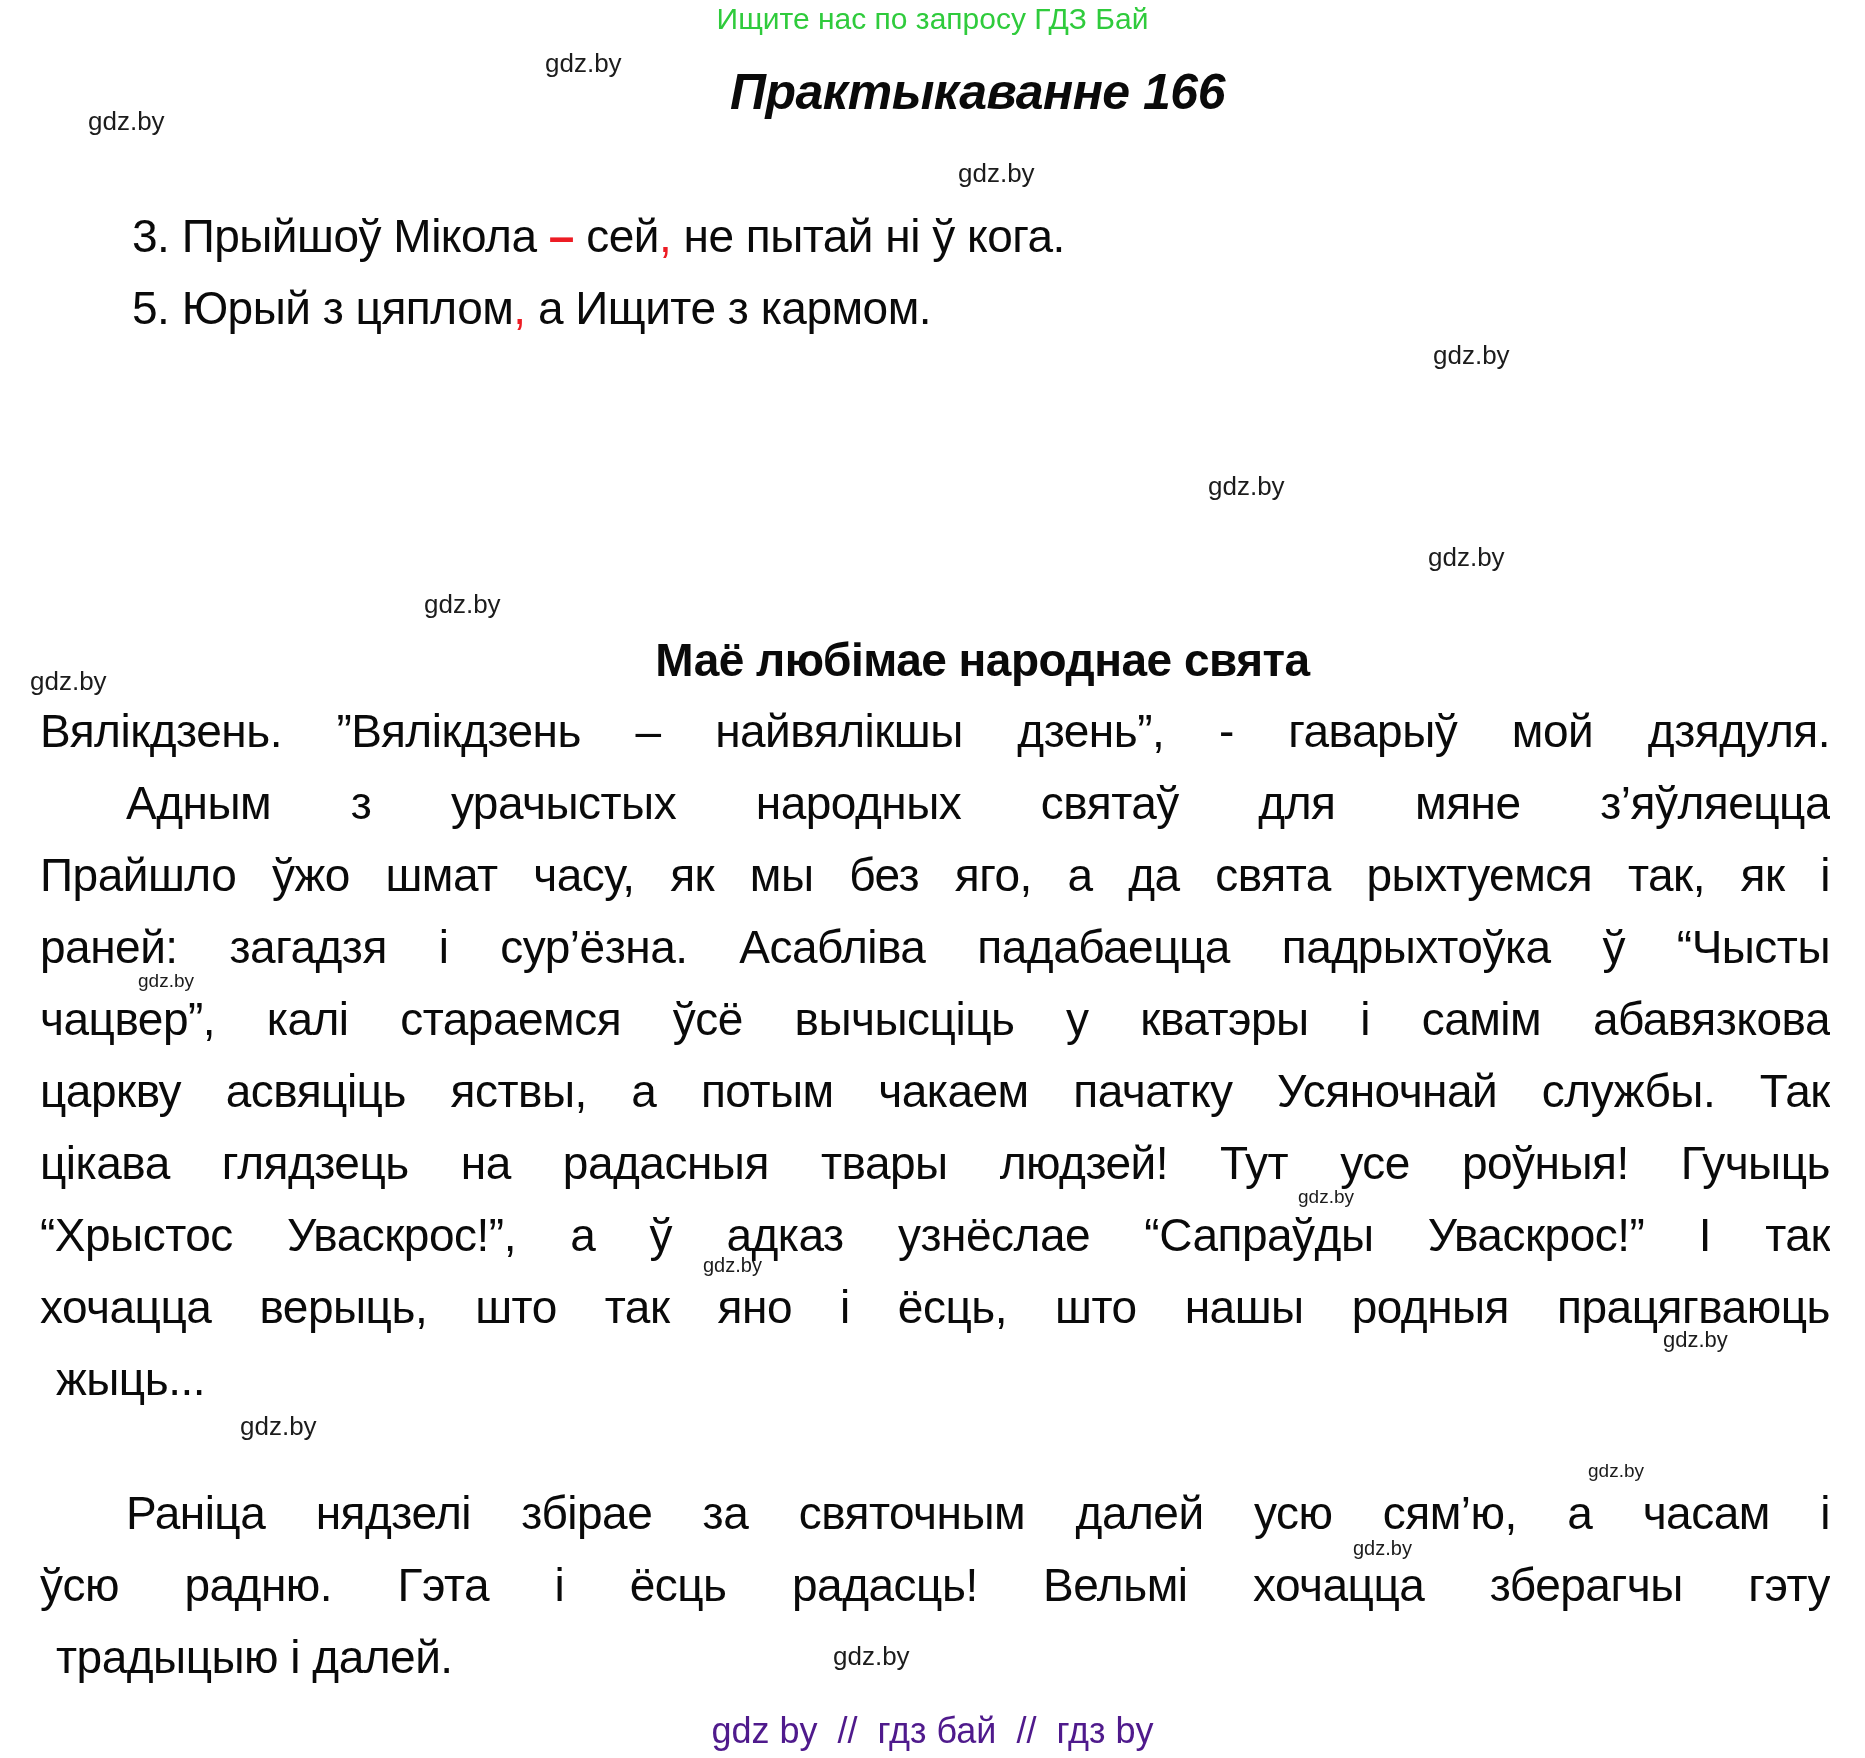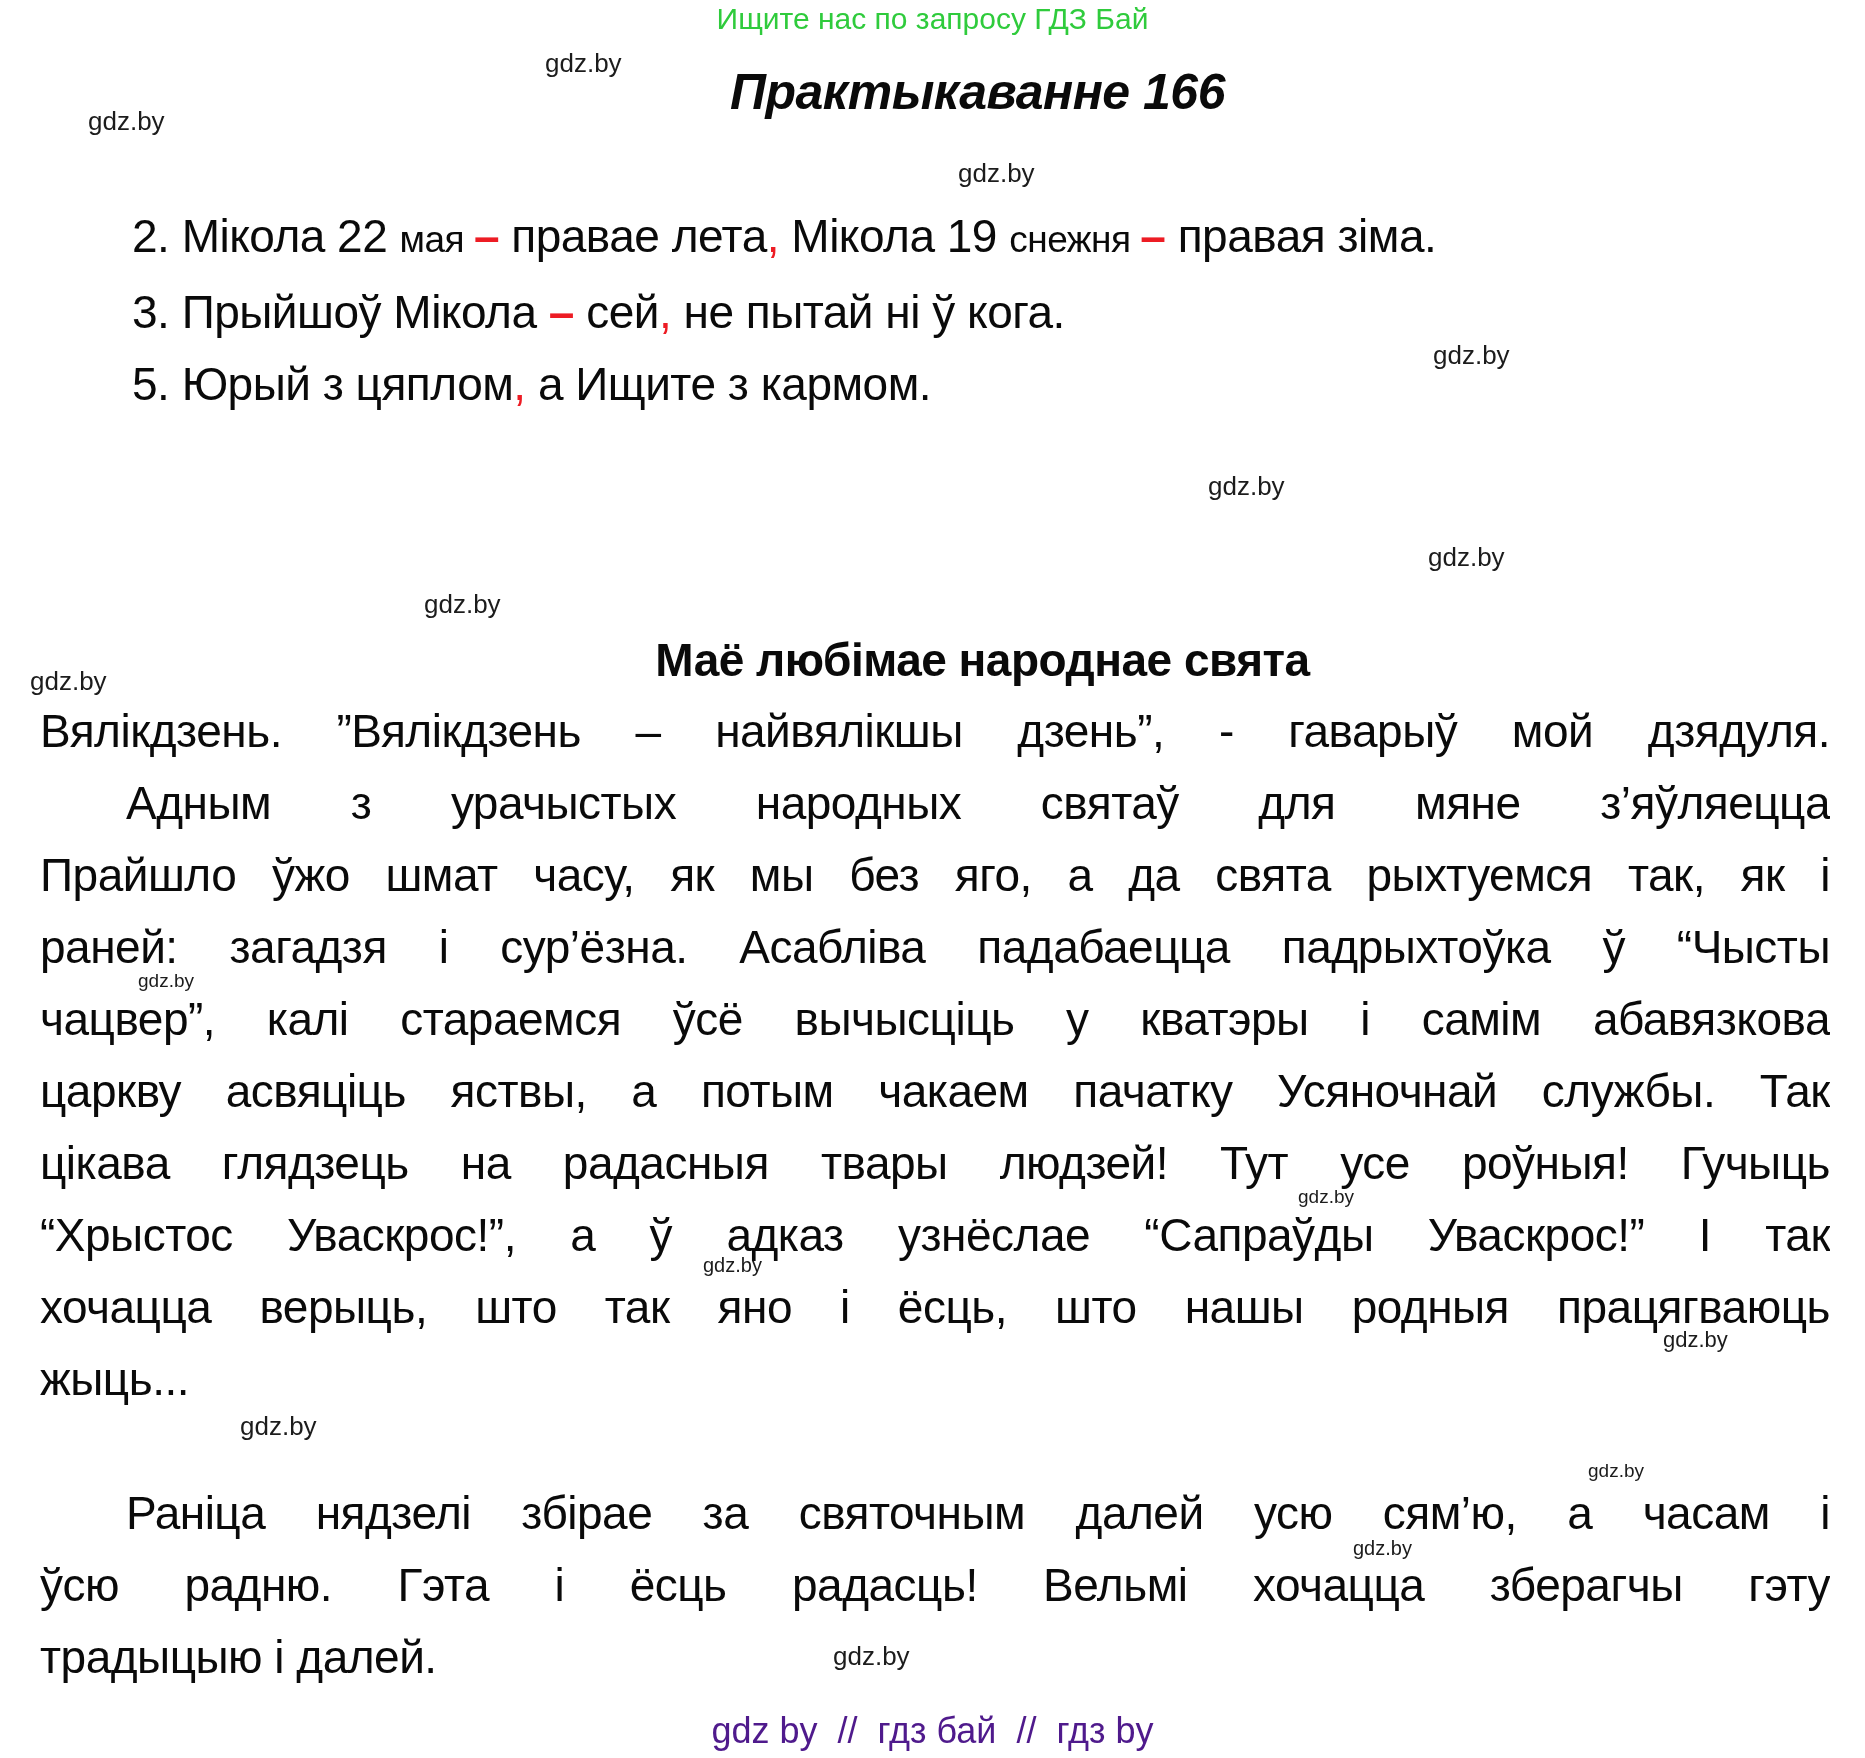--- a/index.html
+++ b/index.html
@@ -53,21 +53,21 @@
   }
   .para1{top:695px;}
   .para2{top:1477px;}
   .pline{
     font-size:46px;line-height:72px;height:72px;
     letter-spacing:-0.5px;
     text-align:justify;text-align-last:justify;
     overflow:hidden;
   }
   .pline.first{text-indent:86px;}
-  .pline.last{text-align:right;text-align-last:left;}
+  .pline.last{text-align:right;text-align-last:left;margin-left:16px;}
   .wm{
     position:absolute;
     color:var(--wm);
     font-size:26px;line-height:1;
     white-space:nowrap;
   }
   .footer{
     position:absolute;top:1712px;left:0;width:100%;
     text-align:center;
     font-size:36px;line-height:38px;
@@ -95,21 +95,20 @@
   <span class="wm" style="left:138px;top:971px;font-size:19px;">gdz.by</span>
   <span class="wm" style="left:1298px;top:1187px;font-size:19px;">gdz.by</span>
   <span class="wm" style="left:703px;top:1255px;font-size:20px;">gdz.by</span>
   <span class="wm" style="left:1663px;top:1329px;font-size:22px;">gdz.by</span>
   <span class="wm" style="left:240px;top:1413px;">gdz.by</span>
   <span class="wm" style="left:1588px;top:1461px;font-size:19px;">gdz.by</span>
   <span class="wm" style="left:1353px;top:1538px;font-size:20px;">gdz.by</span>
   <span class="wm" style="left:833px;top:1643px;">gdz.by</span>
 
   <div class="exercise">
-    <div class="ex-line"><span>2. Мікола 22 </span><span class="sm">мая </span><span class="dash">–</span><span> правае лета</span><span class="red">,</span><span> Мікола 19 </span><span class="sm">снежня </span><span class="dash">–</span><span> правая зіма.</span></div>
     <div class="ex-line"><span>3. Прыйшоў Мікола </span><span class="dash">–</span><span> сей</span><span class="red">,</span><span> не пытай ні ў кога.</span></div>
     <div class="ex-line"><span>5. Юрый з цяплом</span><span class="red">,</span><span> а Ищите з кармом.</span></div>
   </div>
 
   <div class="essay-heading">Маё любімае народнае свята</div>
 
   <div class="para para1">
     <div class="pline">Вялікдзень. ”Вялікдзень –  найвялікшы дзень”, - гаварыў мой дзядуля.</div>
     <div class="pline first">Адным з урачыстых народных святаў для мяне з’яўляецца</div>
     <div class="pline">Прайшло ўжо шмат часу, як мы без яго, а да свята рыхтуемся так, як і</div>

